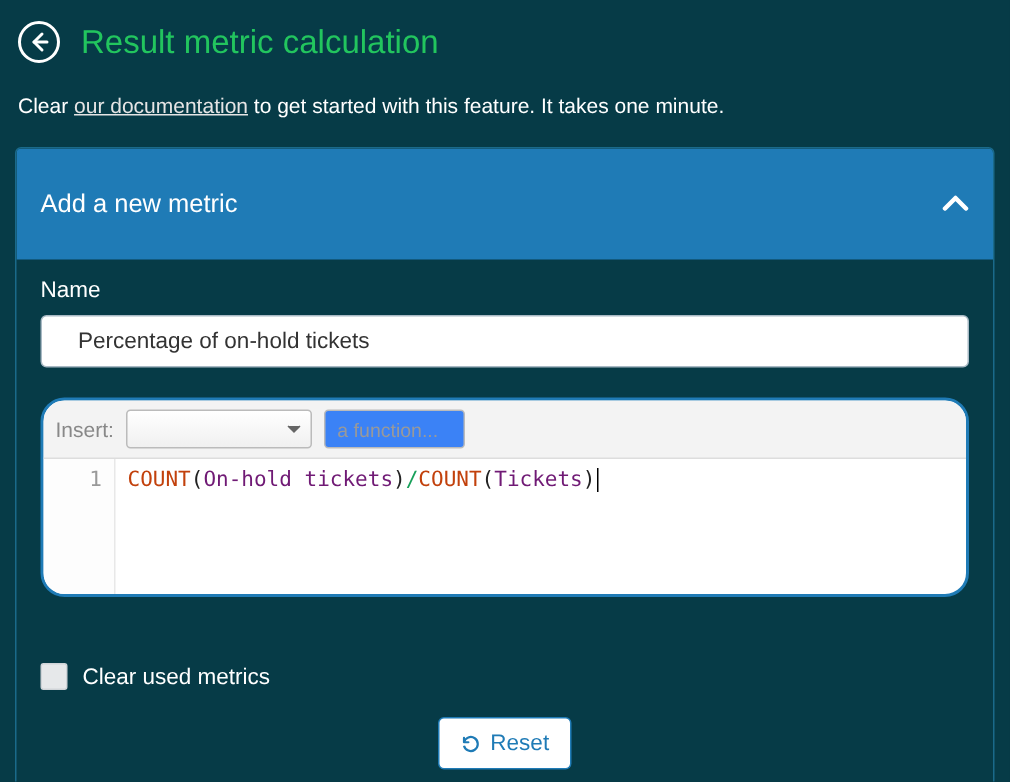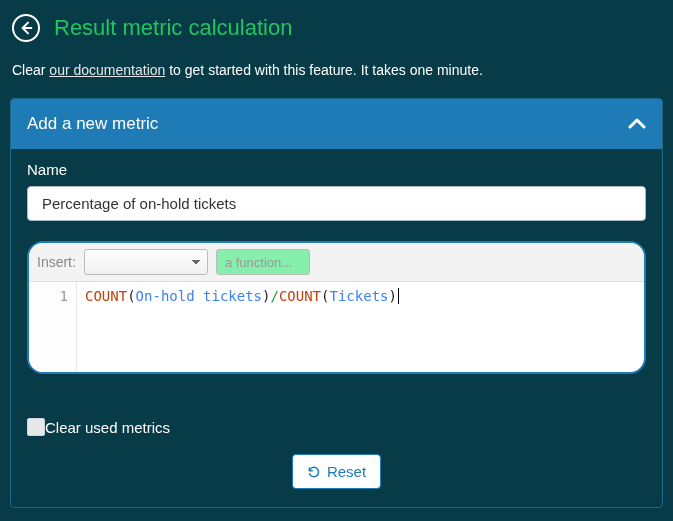--- a/index.html
+++ b/index.html
@@ -52,21 +52,21 @@
       color: #e5e5e5;
       text-decoration: underline;
     }
     .panel {
       border: 1px solid #1a6a8a;
       border-radius: 4px;
       overflow: hidden;
     }
     .panel-header {
       background: #1f7bb6;
-      padding: 15px 16px;
+      padding: 27px 16px;
       display: flex;
       align-items: center;
       justify-content: space-between;
       cursor: pointer;
     }
     .panel-title {
       font-size: 17px;
       font-weight: 400;
     }
     .chevron-up {
@@ -81,21 +81,21 @@
     .panel-body {
       padding: 12px 16px 18px 16px;
     }
     .field-label {
       font-size: 15px;
       margin-bottom: 8px;
       color: #fff;
     }
     .text-input {
       width: 100%;
-      padding: 8px 14px;
+      padding: 8px 24px;
       border: 1px solid #a8b9c4;
       border-radius: 4px;
       font-size: 15px;
       color: #333;
       background: #fff;
       outline: none;
     }
     .formula-section {
       margin-top: 20px;
     }
@@ -133,21 +133,21 @@
     .insert-select svg {
       width: 10px;
       height: 6px;
     }
     .function-input {
       width: 94px;
       height: 26px;
       border: 1px solid #bbb;
       border-radius: 3px;
       padding: 0 8px;
-      background: #86efac;
+      background: #3b82f6;
       font-size: 13px;
       color: #333;
       outline: none;
     }
     .function-input::placeholder {
       color: #999;
     }
     .code-area {
       display: flex;
       min-height: 90px;
@@ -165,34 +165,34 @@
     .code-content {
       flex: 1;
       padding: 6px 8px;
       font-family: Menlo, Consolas, monospace;
       font-size: 14px;
       color: #222;
       position: relative;
     }
     .tok-func { color: #c2410c; }
     .tok-paren { color: #222; }
-    .tok-arg { color: #3b82f6; }
+    .tok-arg { color: #701a75; }
     .tok-op { color: #18a05a; }
     .cursor {
       display: inline-block;
       width: 1px;
       height: 16px;
       background: #000;
       vertical-align: text-bottom;
       margin-left: 1px;
     }
     .checkbox-row {
       display: flex;
       align-items: center;
-      gap: 0;
+      gap: 10px;
       margin-top: 44px;
     }
     .checkbox {
       width: 18px;
       height: 18px;
       background: #e6e8ea;
       border: 1px solid #d0d4d8;
       border-radius: 2px;
       cursor: pointer;
     }

